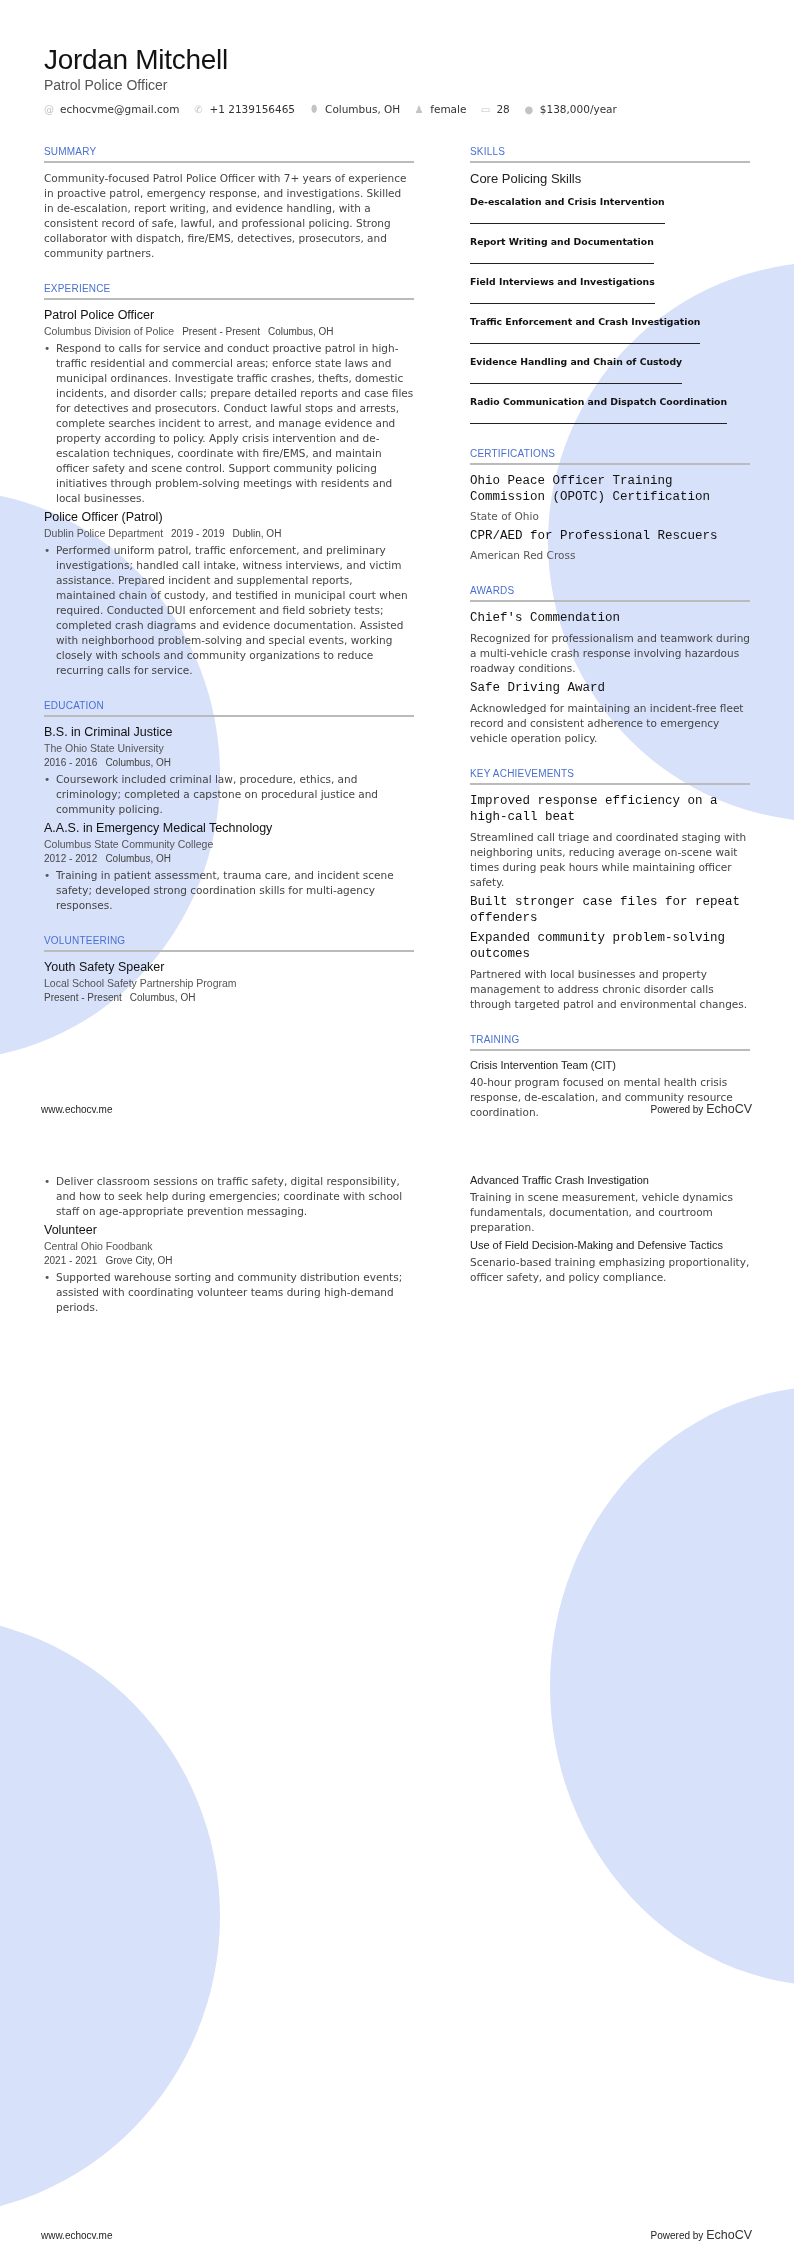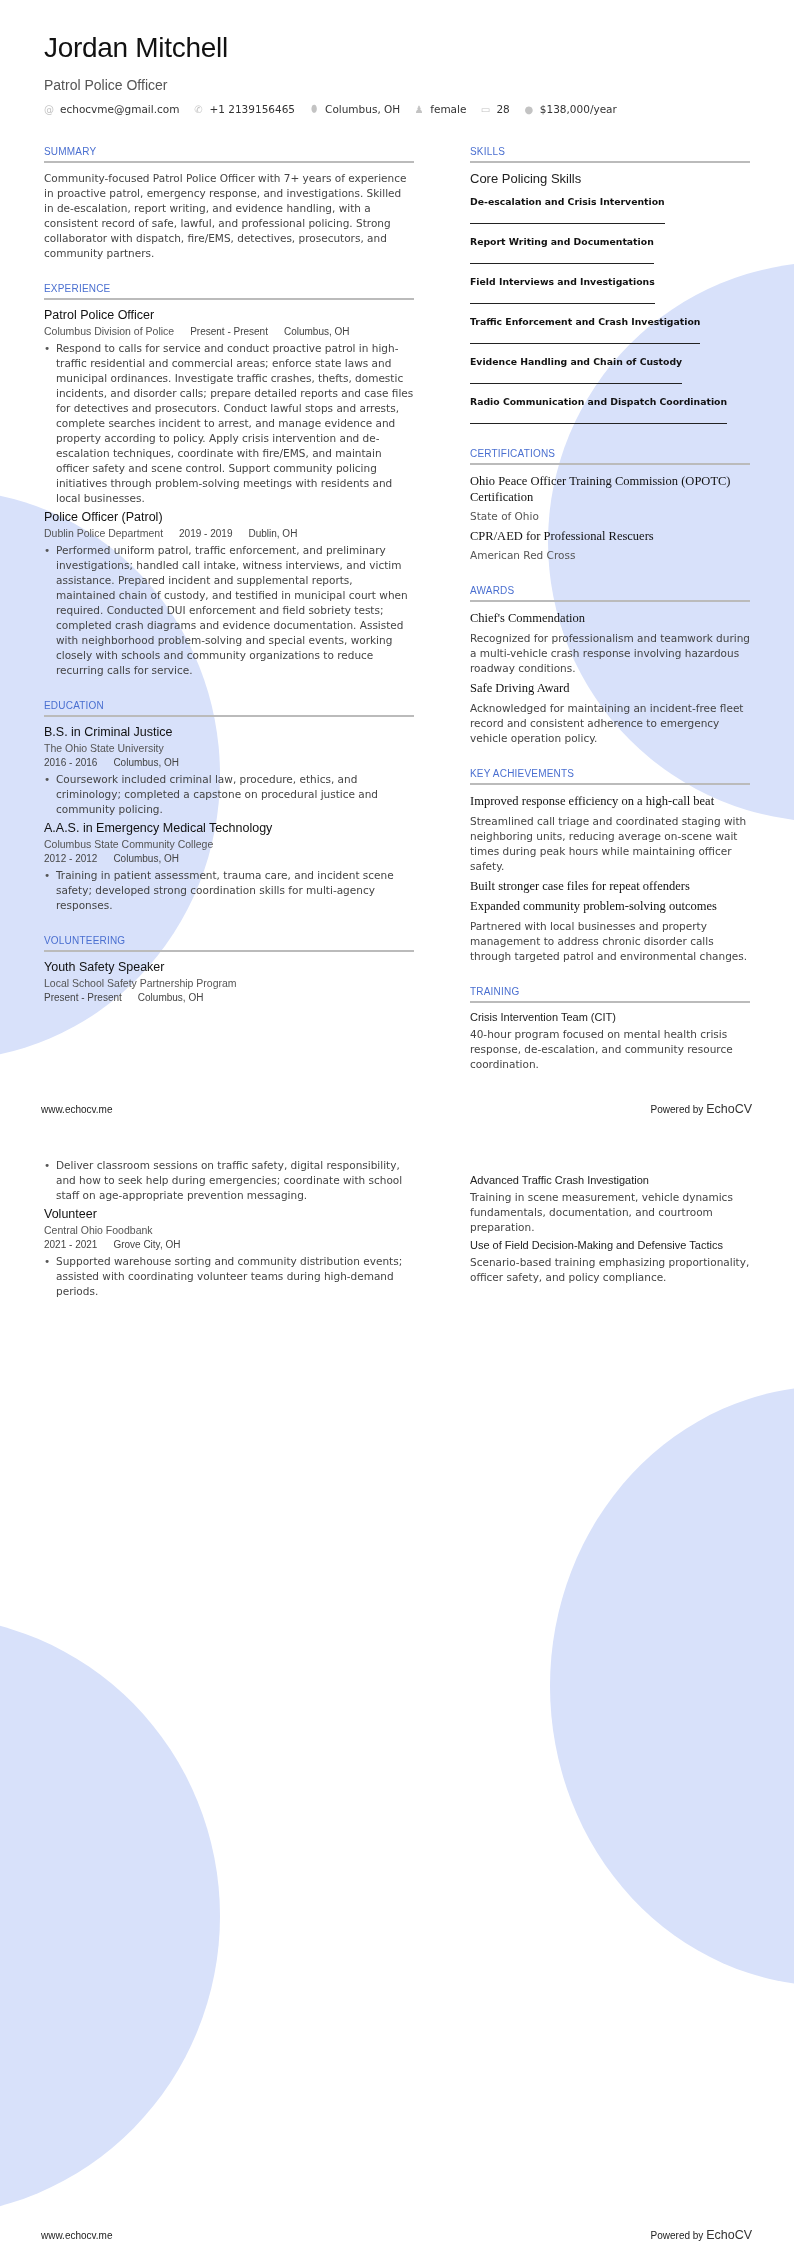--- a/index.html
+++ b/index.html
@@ -4,41 +4,41 @@
 <style>
   * { box-sizing: border-box; margin: 0; padding: 0; }
   html, body { width: 794px; background: #ffffff; }
   body { font-family: "DejaVu Sans", sans-serif; color: #333; position: relative; overflow: hidden; height: 2246px; }
   .page { position: relative; width: 794px; overflow: hidden; }
   .page1 { height: 1126px; }
   .page2 { height: 1120px; }
   .blob { position: absolute; border-radius: 50%; background: #d8e1fa; z-index: 0; }
   .content { position: relative; z-index: 1; }
 
-  .name { position: absolute; left: 44px; top: 32px; font-family: "Liberation Sans", sans-serif; font-size: 28px; color: #111; font-weight: 400; letter-spacing: -0.3px; }
+  .name { position: absolute; left: 44px; top: 44px; font-family: "Liberation Sans", sans-serif; font-size: 28px; color: #111; font-weight: 400; letter-spacing: -0.3px; }
   .title { position: absolute; left: 44px; top: 77px; font-family: "Liberation Sans", sans-serif; font-size: 14px; color: #555; }
   .contacts { position: absolute; left: 44px; top: 103px; display: flex; align-items: center; font-size: 10.5px; color: #333; }
   .contacts .ci { display: flex; align-items: center; margin-right: 14px; }
   .contacts .ic { color: #c3c3c3; font-size: 10px; margin-right: 6px; width: 10px; text-align: center; }
 
   .col { position: absolute; }
   .lcol { left: 44px; width: 370px; }
   .rcol { left: 470px; width: 280px; }
   .sec-h { font-family: "Liberation Sans", sans-serif; font-size: 10px; color: #4a6fd0; text-transform: uppercase; letter-spacing: 0.2px; padding-bottom: 4px; border-bottom: 2px solid #bbb; margin-bottom: 8px; }
   .para { font-size: 10.5px; line-height: 15px; color: #444; }
   .item-title { font-family: "Liberation Sans", sans-serif; font-size: 12.5px; color: #111; margin-top: 4px; }
-  .item-sub { font-family: "Liberation Sans", sans-serif; font-size: 10.5px; color: #555; margin-top: 3px; display: flex; gap: 16px; align-items: center; }
+  .item-sub { font-family: "Liberation Sans", sans-serif; font-size: 10.5px; color: #555; margin-top: 3px; display: flex; gap: 8px; align-items: center; }
   .meta { font-size: 10px; color: #444; }
   .bullets { list-style: none; margin-top: 4px; }
   .bullets li { position: relative; padding-left: 12px; font-size: 10.5px; line-height: 15px; color: #444; }
   .bullets li::before { content: "•"; position: absolute; left: 0; top: 0; color: #555; }
   .skill-group { font-family: "Liberation Sans", sans-serif; font-size: 13px; color: #222; margin-bottom: 4px; }
   .skill { display: inline-block; font-size: 9.3px; font-weight: bold; color: #111; padding-bottom: 16px; border-bottom: 1.5px solid #222; margin-bottom: 6px; }
   .skill-row { display: block; }
-  .cert-title { font-family: Liberation Serif, serif; font-size: 12.5px; color: #111; line-height: 16px; margin-top: 4px; }
+  .cert-title { font-family: Liberation Mono, monospace; font-size: 12.5px; color: #111; line-height: 16px; margin-top: 4px; }
   .cert-org { font-size: 10.5px; color: #555; margin-top: 5px; margin-bottom: 6px; }
   .small-title { font-family: "Liberation Sans", sans-serif; font-size: 11px; color: #222; margin-top: 4px; margin-bottom: 4px; }
   .footer-l { position: absolute; left: 41px; font-family: "Liberation Sans", sans-serif; font-size: 10px; color: #222; }
   .footer-r { position: absolute; right: 42px; font-family: "Liberation Sans", sans-serif; font-size: 10px; color: #222; }
   .footer-r .brand { font-size: 12.5px; color: #333; }
   .gap { height: 22px; }
 </style>
 </head>
 <body>
 
@@ -222,21 +222,21 @@
       <span class="brand">EchoCV</span>
     </div>
   </div>
 </div>
 
 <div class="page page2">
   <div class="blob" style="left:550px; top:260px; width:560px; height:600px;"></div>
   <div class="blob" style="left:-370px; top:490px; width:590px; height:600px;"></div>
 
   <div class="content">
-    <div class="col lcol" style="top:28px;">
+    <div class="col lcol" style="top:44px;">
       <ul class="bullets">
         <li>Deliver classroom sessions on traffic safety, digital responsibility, and how to seek help during emergencies; coordinate with school staff on age-appropriate prevention messaging.</li>
       </ul>
       <div>
         <div class="item-title">Volunteer</div>
         <div class="item-sub">
             <span>Central Ohio Foodbank</span>
           </div>
         <div class="item-sub">
           <span class="meta">2021 - 2021</span>

